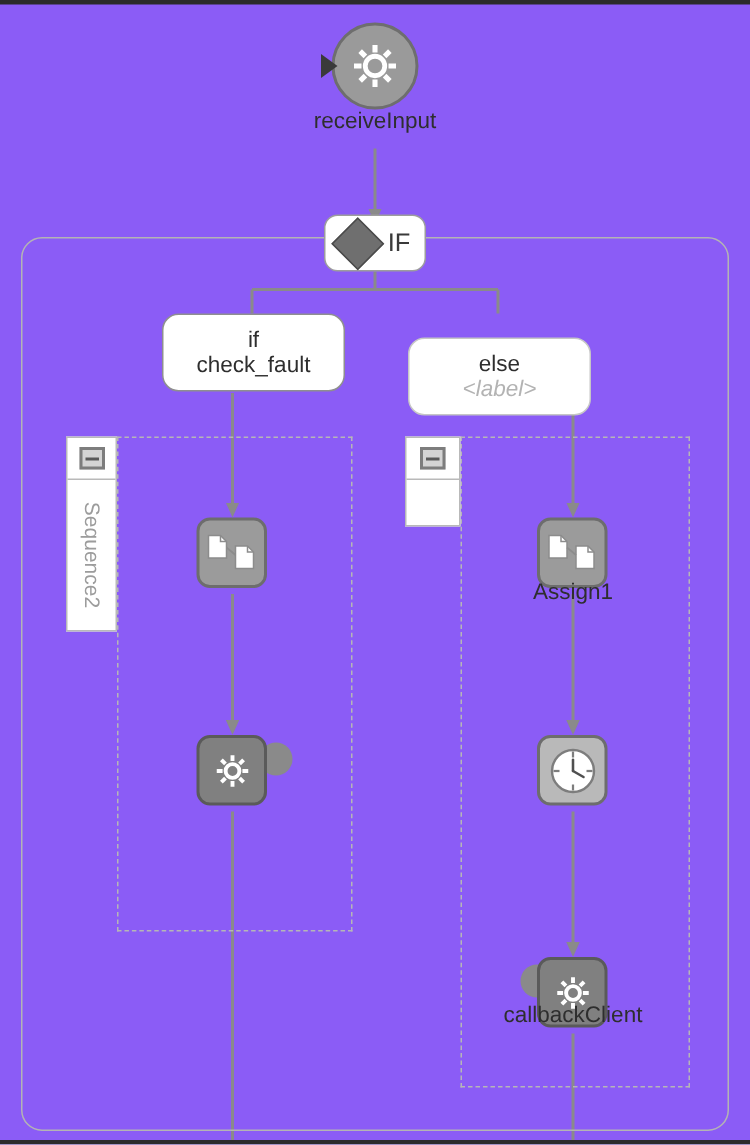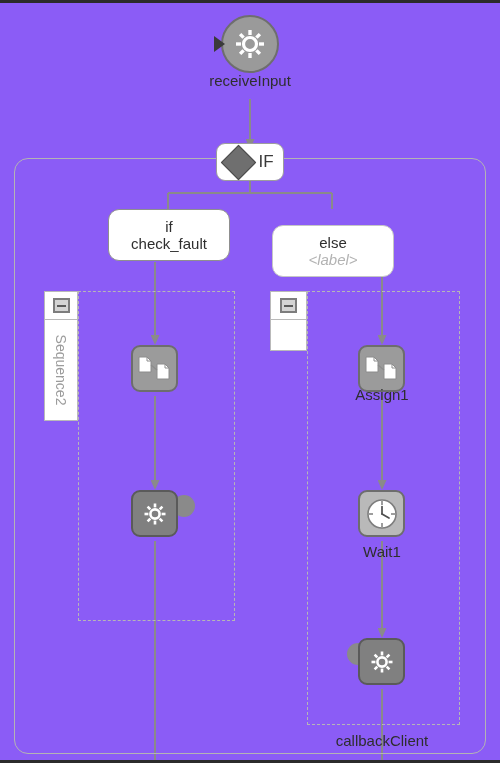--- a/index.html
+++ b/index.html
@@ -328,35 +328,34 @@
         <line x1="18" y1="27" x2="18" y2="31"></line>
         <line x1="5" y1="18" x2="9" y2="18"></line>
         <line x1="27" y1="18" x2="31" y2="18"></line>
       </g>
       <g stroke="#4f4f4f" stroke-width="1.7" stroke-linecap="round">
         <line x1="18" y1="18" x2="18" y2="10.5"></line>
         <line x1="18" y1="18" x2="25" y2="22"></line>
       </g>
     </svg>
   </div>
-  <div class="node-label" style="left:302px; top:541px; width:160px;">Wait1</div>
 
   <div class="port-circle" style="left:347px; top:640px;"></div>
   <div class="act-node dark" style="left:358px; top:635px;">
     <svg width="34" height="34" viewBox="0 0 34 34">
       <g transform="translate(17,17)" fill="none" stroke="#ffffff" stroke-width="2.6">
         <circle r="4.6"></circle>
       </g>
       <g transform="translate(17,17)" stroke="#ffffff" stroke-width="2.6" stroke-linecap="butt">
         <line x1="0" y1="-10.5" x2="0" y2="-6.6"></line>
         <line x1="7.4" y1="-7.4" x2="4.7" y2="-4.7"></line>
         <line x1="10.5" y1="0" x2="6.6" y2="0"></line>
         <line x1="7.4" y1="7.4" x2="4.7" y2="4.7"></line>
         <line x1="0" y1="10.5" x2="0" y2="6.6"></line>
         <line x1="-7.4" y1="7.4" x2="-4.7" y2="4.7"></line>
         <line x1="-10.5" y1="0" x2="-6.6" y2="0"></line>
         <line x1="-7.4" y1="-7.4" x2="-4.7" y2="-4.7"></line>
       </g>
     </svg>
   </div>
-  <div class="node-label" style="left:302px; top:730px; width:160px;">callbackClient</div>
+  <div class="node-label" style="left:302px; top:666px; width:160px;">callbackClient</div>
 
 </div>
 
 </body></html>

